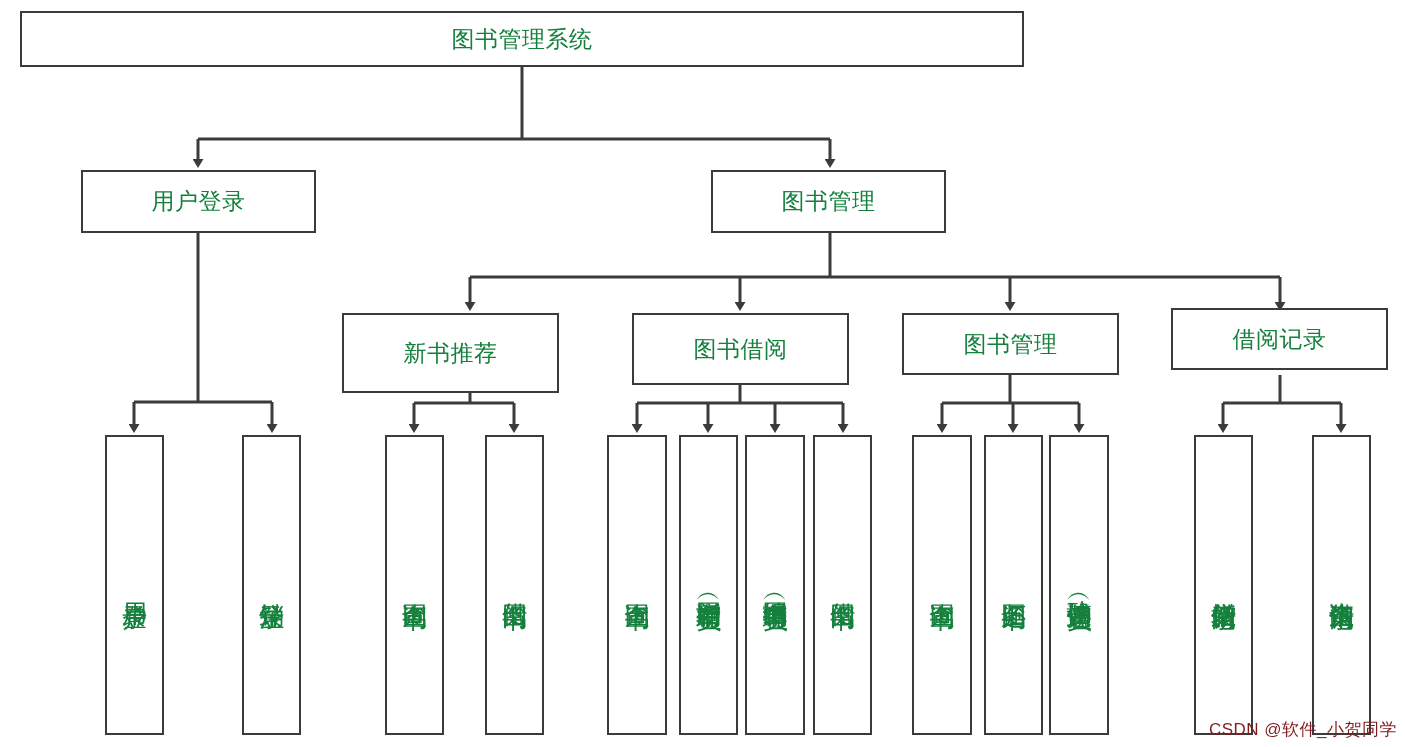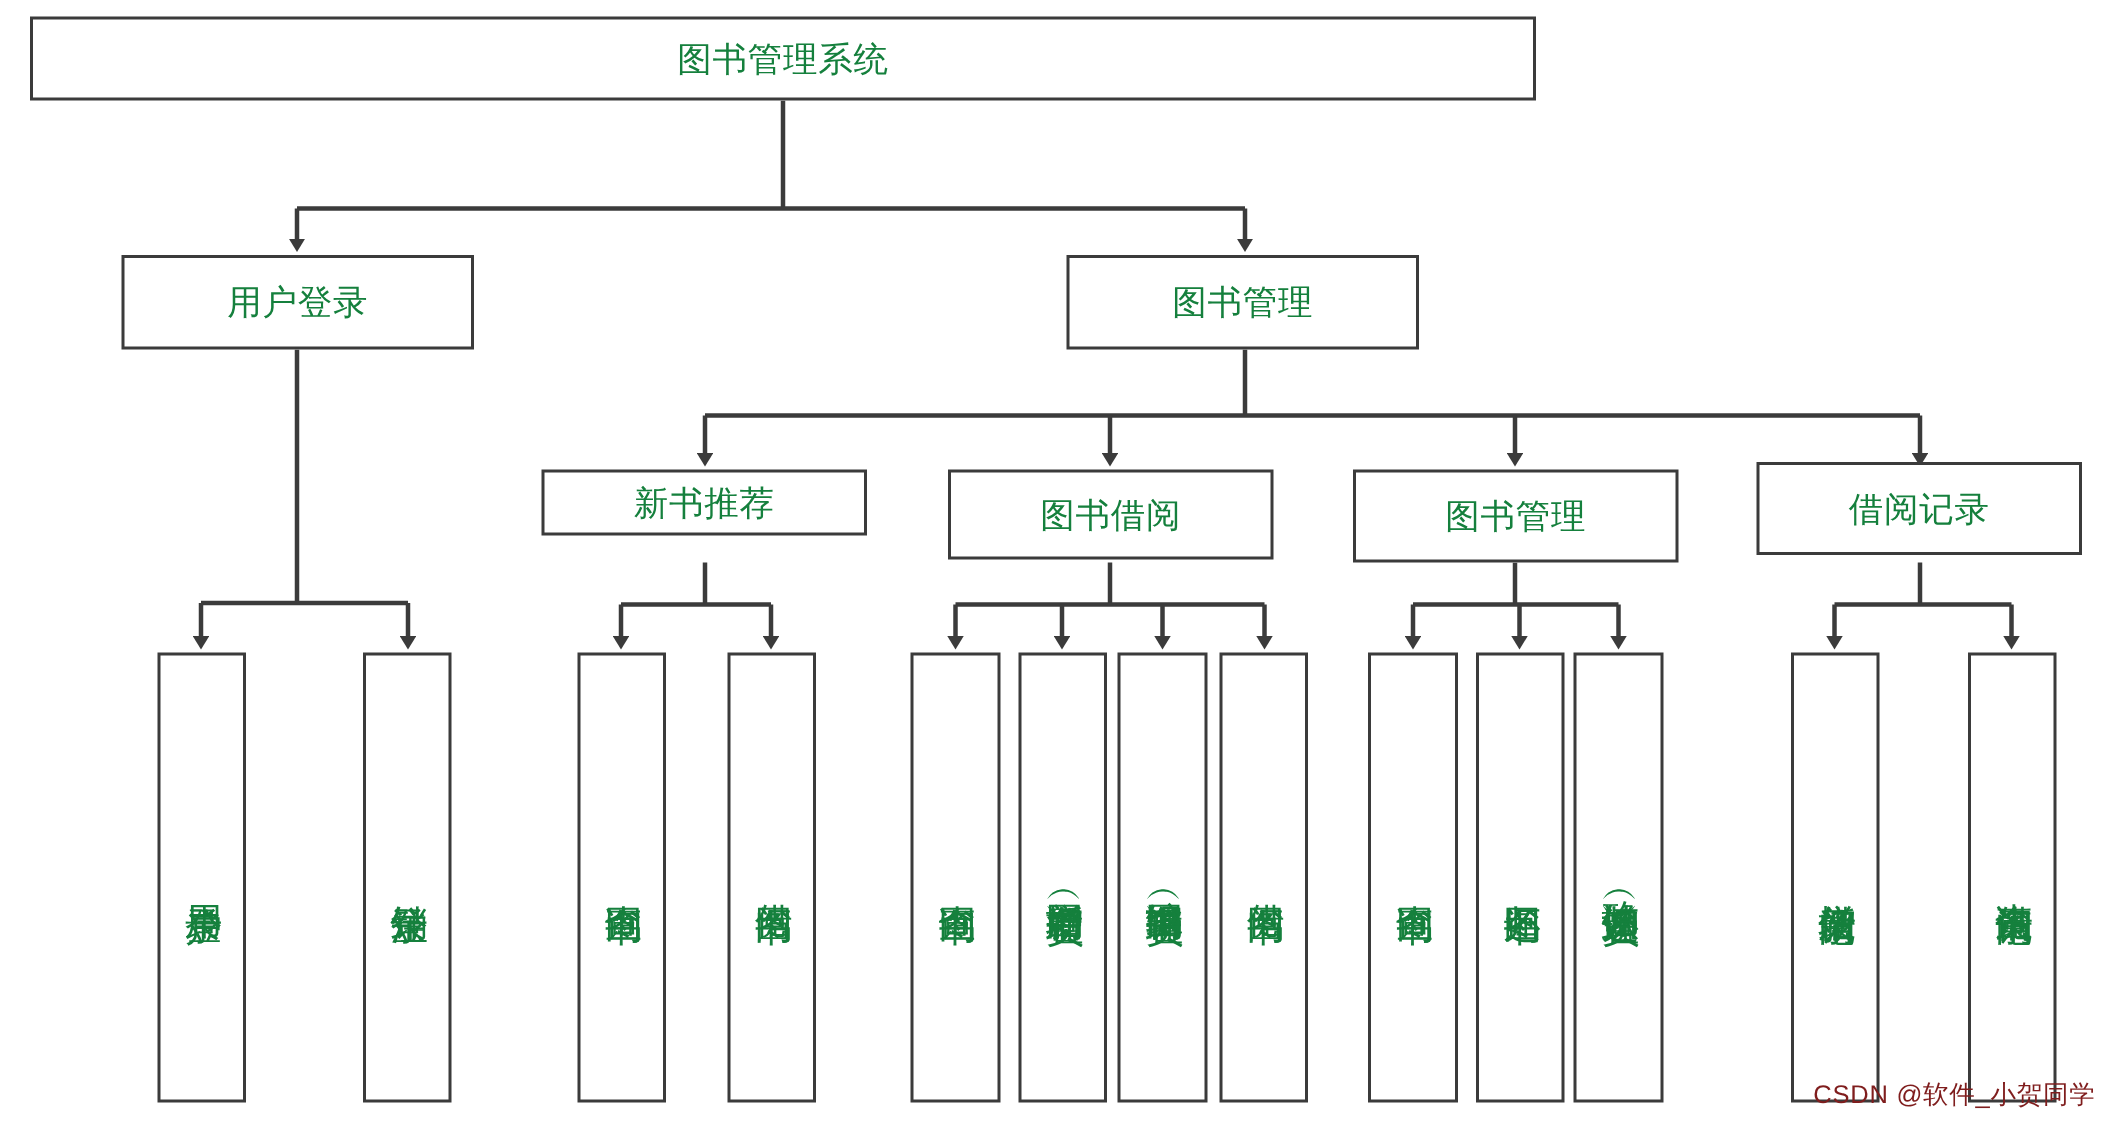--- a/index.html
+++ b/index.html
@@ -122,24 +122,24 @@
     <span>图书管理系统</span>
   </div>
 
   <div class="node h" style="left:81px; top:170px; width:235px; height:63px;">
     <span>用户登录</span>
   </div>
   <div class="node h" style="left:711px; top:170px; width:235px; height:63px;">
     <span>图书管理</span>
   </div>
 
-  <div class="node h" style="left:361px; top:313px; width:217px; height:44px;">
+  <div class="node h" style="left:342px; top:313px; width:217px; height:80px;">
     <span>新书推荐</span>
   </div>
-  <div class="node h" style="left:632px; top:313px; width:217px; height:60px;">
+  <div class="node h" style="left:632px; top:313px; width:217px; height:72px;">
     <span>图书借阅</span>
   </div>
   <div class="node h" style="left:902px; top:313px; width:217px; height:62px;">
     <span>图书管理</span>
   </div>
   <div class="node h" style="left:1171px; top:308px; width:217px; height:62px;">
     <span>借阅记录</span>
   </div>
 
   <div class="node v" style="left:105px; top:435px; width:59px; height:300px;">

